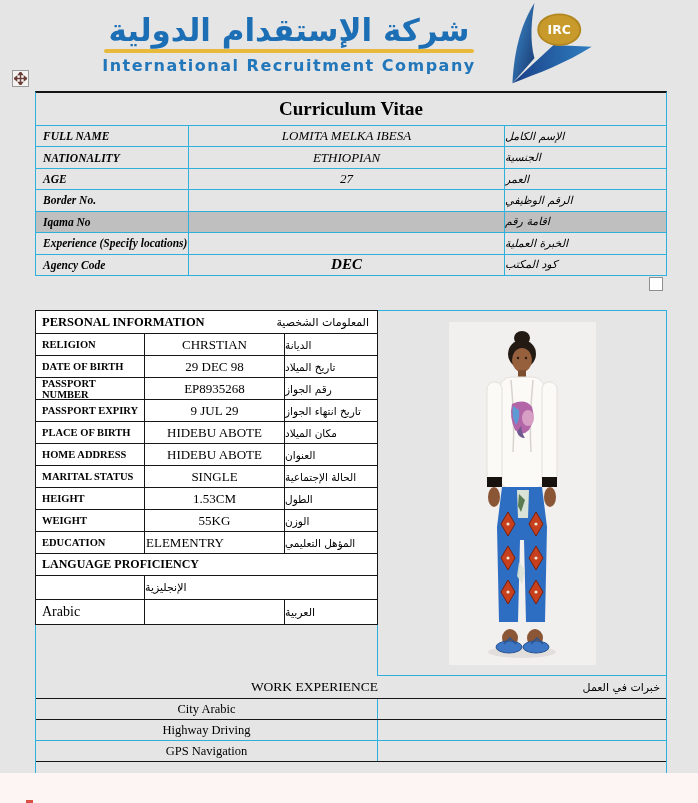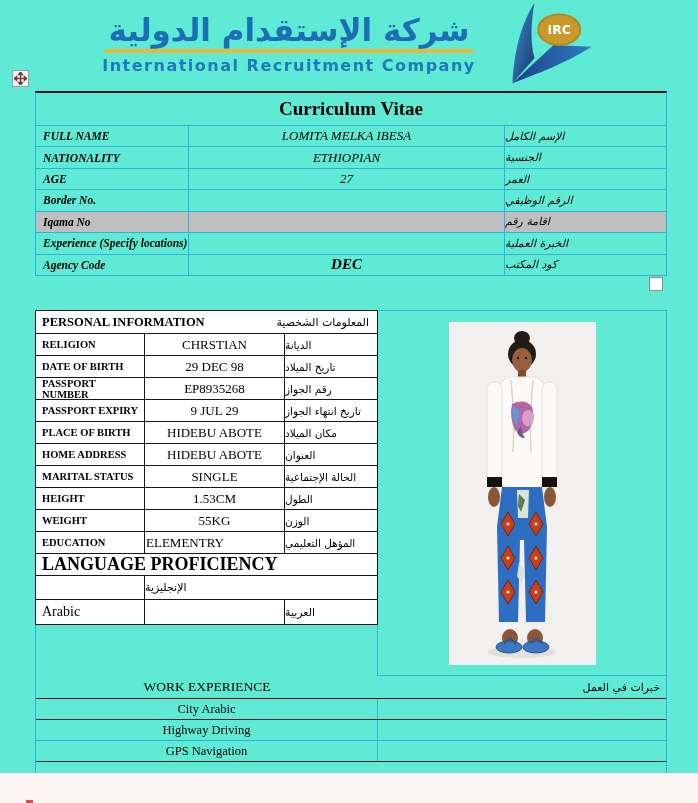--- a/index.html
+++ b/index.html
@@ -1,18 +1,18 @@
 <!DOCTYPE html>
 <html><head>
 <meta charset="utf-8">
 <style>
   * { margin:0; padding:0; box-sizing:border-box; }
   html,body { background:#ffffff; }
   .page {
-    position:relative; width:698px; height:803px; background:#5eead4;
+    position:relative; width:698px; height:803px; background:#e5e5e5;
     font-family:"Liberation Serif", serif; color:#000; overflow:hidden;
   }
   
   .header { position:absolute; left:0; top:0; width:698px; height:88px;
     display:flex; align-items:center; justify-content:center; gap:14px; }
   .logo-text { text-align:center; }
   .logo-arabic { color:#1d6fb5; font-weight:bold; font-size:31px; line-height:1.15;
     font-family:"DejaVu Sans", sans-serif; direction:rtl; }
   .gold-bar { height:4px; background:#e9b93c; border-radius:2px; margin:1px 2px 3px; }
   .logo-english { color:#2277bb; font-weight:bold; font-size:16px; letter-spacing:1.5px;
@@ -45,39 +45,39 @@
   .pinfo-title { height:24px; display:flex; align-items:center; border-bottom:1px solid #161616; }
   .pinfo-title .en { font-weight:bold; font-size:12.5px; padding-left:6px; flex:1; }
   .pinfo-title .ar { font-size:11px; padding-right:8px; font-family:"DejaVu Sans", sans-serif; direction:rtl; }
   .pi-row { height:22px; display:grid; grid-template-columns:109px 140px 92px; border-bottom:1px solid #161616; }
   .pi-row .cell { display:flex; align-items:center; overflow:hidden; }
   .pi-row .label { font-weight:bold; font-size:10.5px; padding-left:6px; border-right:1px solid #161616; }
   .pi-row .value { justify-content:center; font-size:13px; border-right:1px solid #161616; }
   .pi-row .value.left { justify-content:flex-start; padding-left:1px; }
   .pi-row .arabic { justify-content:flex-end; padding-right:6px; font-size:10.5px;
     font-family:"DejaVu Sans", sans-serif; direction:rtl; }
-  .lang-title { height:22px; display:flex; align-items:center; font-weight:bold; font-size:18px;
+  .lang-title { height:22px; display:flex; align-items:center; font-weight:bold; font-size:12px;
     padding-left:6px; border-bottom:1px solid #161616; }
   .lang-row { height:24px; display:grid; grid-template-columns:109px 140px 92px; border-bottom:1px solid #161616; }
   .lang-row:last-child { border-bottom:none; }
   .lang-row .cell { display:flex; align-items:center; }
   .lang-row .label { font-size:14px; padding-left:6px; border-right:1px solid #161616; }
   .lang-row .mid { border-right:1px solid #161616; }
   .lang-row .arabic { justify-content:flex-end; padding-right:6px; font-size:11px;
     font-family:"DejaVu Sans", sans-serif; direction:rtl; }
   .pinfo-below { position:absolute; left:0; top:314px; width:342px; height:51px;
     border-right:1px solid #2fb0dc; }
   .photo-cell { position:absolute; left:342px; top:0; width:289px; height:365px;
     border-bottom:1px solid #2fb0dc; display:flex; justify-content:center; }
   .photo { margin-top:11px; width:147px; height:343px; background:#f2f0ee; }
   
   .bottom { position:absolute; left:0; top:365px; width:630px; height:105px;
     display:flex; flex-direction:column; }
   .we-row { height:23px; display:flex; align-items:center; border-bottom:1px solid #161616; }
-  .we-left { width:342px; text-align:center; font-size:13.5px; }
+  .we-left { width:342px; text-align:right; font-size:13.5px; }
   .we-right { flex:1; text-align:right; padding-right:6px; font-size:11px;
     font-family:"DejaVu Sans", sans-serif; direction:rtl; }
   .sk-head { height:22px; display:flex; border-bottom:1px solid #2fb0dc; }
   .sk-head .l { width:342px; border-right:1px solid #2fb0dc; display:flex; align-items:center;
     justify-content:center; gap:5px; font-size:13.5px; }
   .sk-head .l .ar { font-size:11px; font-family:"DejaVu Sans", sans-serif; direction:rtl; }
   .sk-head .r { flex:1; display:flex; align-items:center; justify-content:center; font-size:13.5px; }
   .sk-row { height:21px; display:flex; }
   .sk-row .l { width:342px; border-right:1px solid #2fb0dc; display:flex; align-items:center;
     justify-content:center; font-size:12.5px; }

